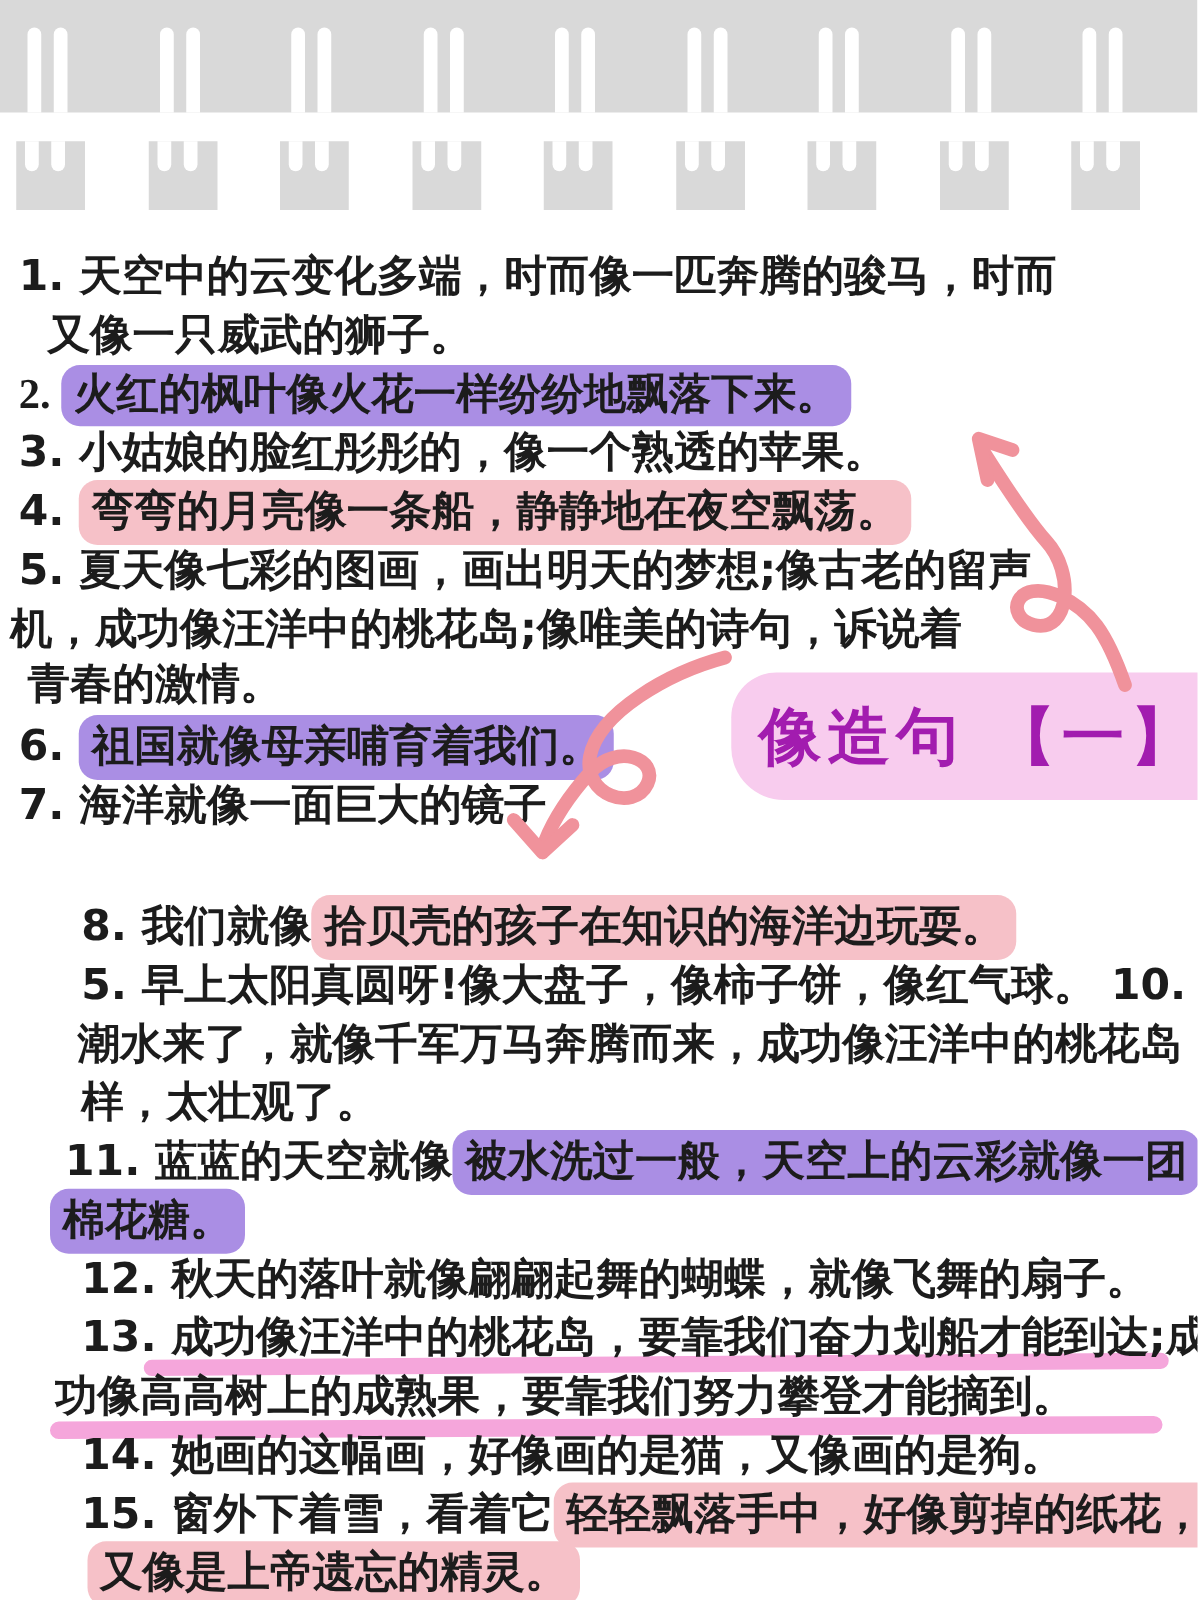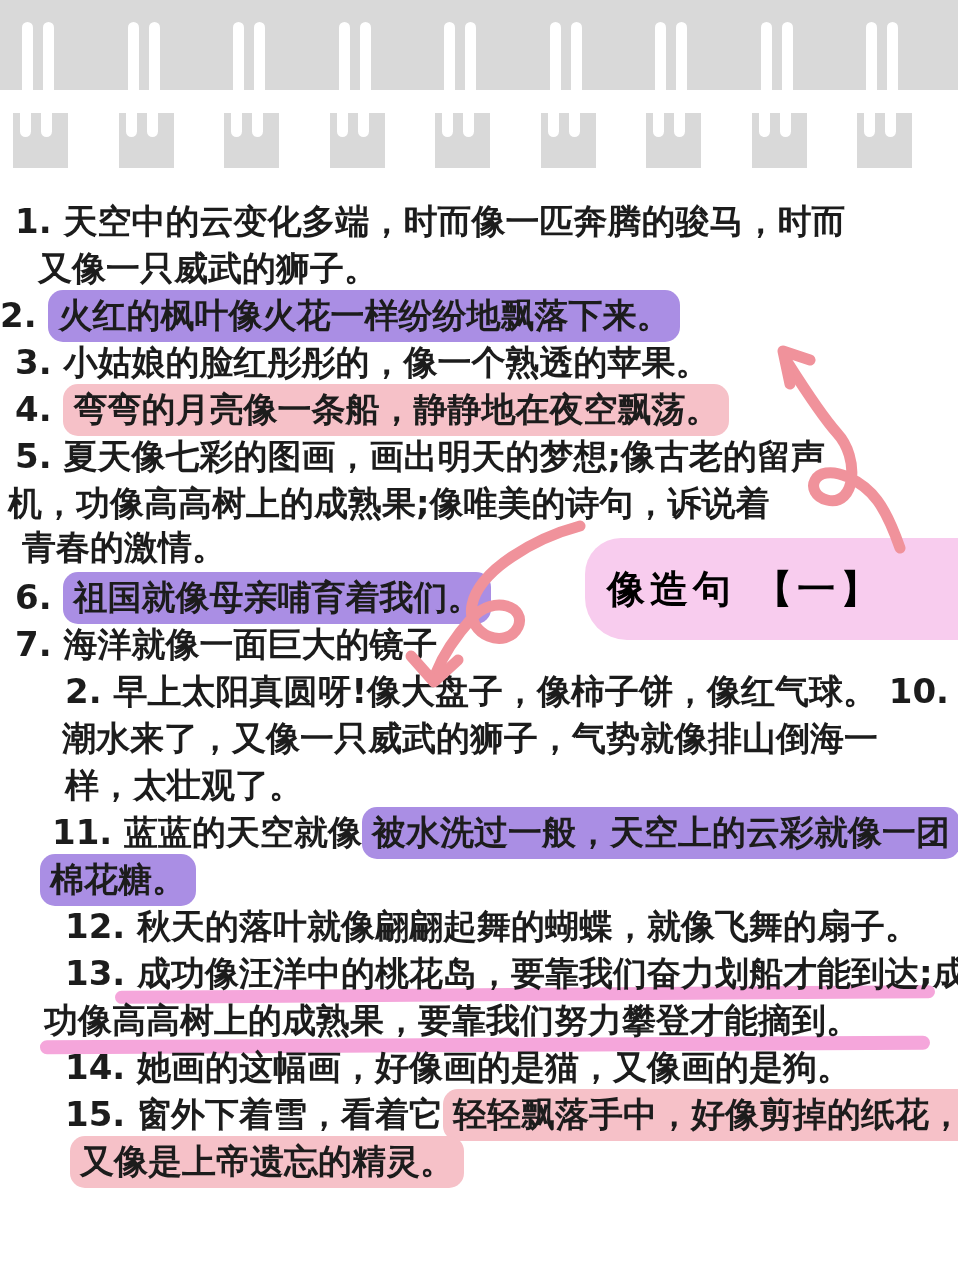--- a/index.html
+++ b/index.html
@@ -23,22 +23,22 @@
   .hl-purple { background:var(--purple,#AA8EE4); }
   .hl-pink { background:var(--pink,#F6C1C8); }
   .ul-a::after, .ul-b::after { content:""; position:absolute; z-index:-1; height:13px;
           background:var(--magenta,#F5A6DB); border-radius:8px; }
   .ul-a::after { left:50px; right:23px; bottom:-4px; transform:rotate(-0.4deg); }
   .ul-b::after { left:-4px; right:28px; bottom:-8px; height:14px; transform:rotate(-0.3deg); }
 
   
   .bubble { position:absolute; left:585px; top:538px; width:400px; height:102px;
             background:var(--bubble,#F8CCEE); border-radius:36px 24px 10px 42px; }
-  .bubble-text { position:absolute; left:22px; top:0; line-height:102px; font-size:38px;
-                 font-weight:bold; color:#000000; letter-spacing:5px; }
+  .bubble-text { position:absolute; left:22px; top:0; line-height:102px; font-size:50px;
+                 font-weight:bold; color:#a21caf; letter-spacing:5px; }
 
   .arrow { position:absolute; }
 </style>
 </head>
 <body>
 
 <div class="page">
 
   <div class="piano" id="piano">
     <div class="piano-band"></div>
@@ -94,30 +94,31 @@
       <div class="uslot" style="left: 887px;"></div>
       <div class="lowkey" style="left: 857px;">
         <div class="lslot" style="left: 7px;"></div>
         <div class="lslot" style="left: 28px;"></div>
       </div>
     </div>
 
   <div class="content" id="content">
       <div class="line" style="margin-left: 15px;"><span>1. 天空中的云变化多端，时而像一匹奔腾的骏马，时而</span></div>
       <div class="line" style="margin-left: 38px;"><span>又像一只威武的狮子。</span></div>
-      <div class="line" style=""><span>2. </span><span class="hl hl-purple">火红的枫叶像火花一样纷纷地飘落下来。</span></div>
+      <div class="line" style="margin-left: 15px; font-family: Liberation Serif, serif;"><span>2. </span><span class="hl hl-purple">火红的枫叶像火花一样纷纷地飘落下来。</span></div>
       <div class="line" style="margin-left: 15px;"><span>3. 小姑娘的脸红彤彤的，像一个熟透的苹果。</span></div>
       <div class="line" style="margin-left: 15px;"><span>4. </span><span class="hl hl-pink">弯弯的月亮像一条船，静静地在夜空飘荡。</span></div>
       <div class="line" style="margin-left: 15px;"><span>5. 夏天像七彩的图画，画出明天的梦想;像古老的留声</span></div>
-      <div class="line" style="margin-left: 8px;"><span>机，功像高高树上的成熟果;像唯美的诗句，诉说着</span></div>
+      <div class="line" style="margin-left: 8px;"><span>机，成功像汪洋中的桃花岛;像唯美的诗句，诉说着</span></div>
       <div class="line" style="margin-left: 22px; font-family: Liberation Mono, monospace;"><span>青春的激情。</span></div>
       <div class="line" style="margin-left: 15px;"><span>6. </span><span class="hl hl-purple">祖国就像母亲哺育着我们。</span></div>
       <div class="line" style="margin-left: 15px;"><span>7. 海洋就像一面巨大的镜子。</span></div>
-      <div class="line" style="margin-left: 65px;"><span>2. 早上太阳真圆呀!像大盘子，像柿子饼，像红气球。  10.</span></div>
-      <div class="line" style="margin-left: 62px;"><span>潮水来了，又像一只威武的狮子，气势就像排山倒海一</span></div>
+      <div class="line gap" style="margin-left: 65px;"><span>8. 我们就像</span><span class="hl hl-pink">拾贝壳的孩子在知识的海洋边玩耍。</span></div>
+      <div class="line" style="margin-left: 65px;"><span>5. 早上太阳真圆呀!像大盘子，像柿子饼，像红气球。  10.</span></div>
+      <div class="line" style="margin-left: 62px;"><span>潮水来了，就像千军万马奔腾而来，成功像汪洋中的桃花岛</span></div>
       <div class="line" style="margin-left: 65px;"><span>样，太壮观了。</span></div>
       <div class="line" style="margin-left: 52px;"><span>11. 蓝蓝的天空就像</span><span class="hl hl-purple">被水洗过一般，天空上的云彩就像一团</span></div>
       <div class="line" style="margin-left: 40px;"><span class="hl hl-purple">棉花糖。</span></div>
       <div class="line" style="margin-left: 65px;"><span>12. 秋天的落叶就像翩翩起舞的蝴蝶，就像飞舞的扇子。</span></div>
       <div class="line ul-a" style="margin-left: 65px;"><span>13. 成功像汪洋中的桃花岛，要靠我们奋力划船才能到达;成</span></div>
       <div class="line ul-b" style="margin-left: 44px;"><span>功像高高树上的成熟果，要靠我们努力攀登才能摘到。</span></div>
       <div class="line" style="margin-left: 65px;"><span>14. 她画的这幅画，好像画的是猫，又像画的是狗。</span></div>
       <div class="line" style="margin-left: 65px;"><span>15. 窗外下着雪，看着它</span><span class="hl hl-pink">轻轻飘落手中，好像剪掉的纸花，</span></div>
       <div class="line" style="margin-left: 70px;"><span class="hl hl-pink">又像是上帝遗忘的精灵。</span></div>
     </div>

